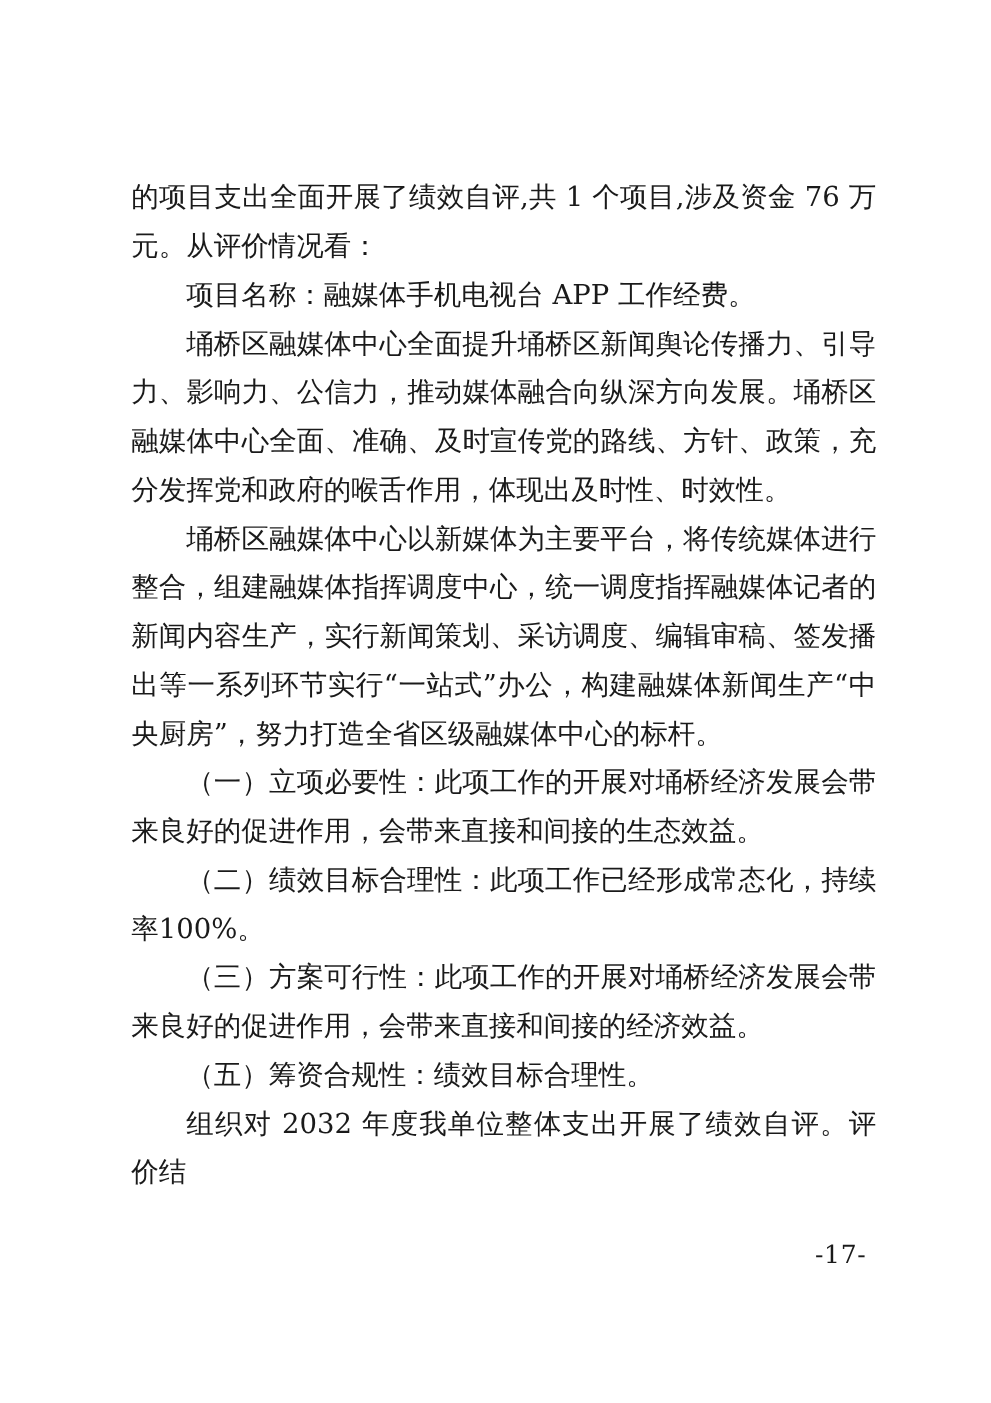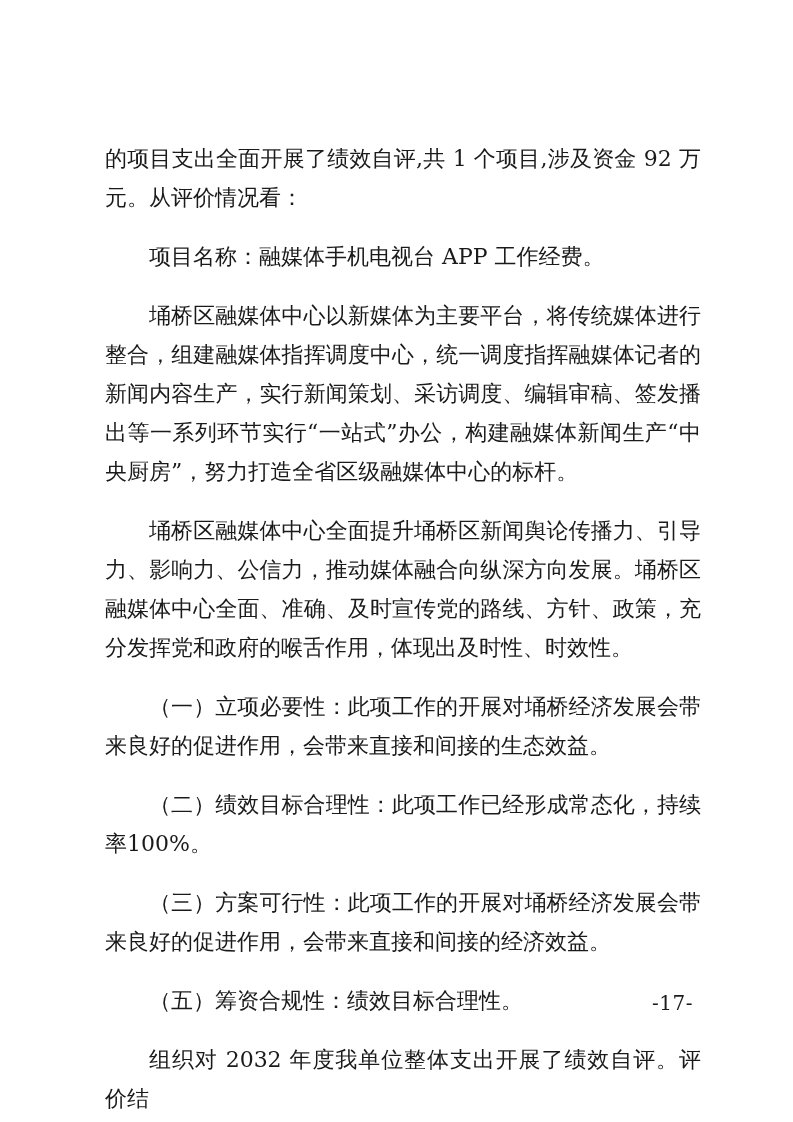--- a/index.html
+++ b/index.html
@@ -26,40 +26,39 @@
   .para {
     margin: 0;
     font-size: 22px;
     line-height: 39px;
     text-align: justify;
     text-justify: inter-ideograph;
     word-break: break-all;
   }
   .para.indent {
     text-indent: 44px;
-    margin-top: 20px;
   }
   .page-number {
     position: absolute;
     top: 992px;
     right: 100px;
     font-size: 20px;
     line-height: 22px;
     letter-spacing: 0.5px;
   }
 </style>
 </head>
 <body>
 
 <div class="page">
   <div class="content">
-    <p class="para">的项目支出全面开展了绩效自评,共 1 个项目,涉及资金 92 万元。从评价情况看：</p>
+    <p class="para">的项目支出全面开展了绩效自评,共 1 个项目,涉及资金 76 万元。从评价情况看：</p>
     <p class="para indent">项目名称：融媒体手机电视台 APP 工作经费。</p>
+    <p class="para indent">埇桥区融媒体中心全面提升埇桥区新闻舆论传播力、引导力、影响力、公信力，推动媒体融合向纵深方向发展。埇桥区融媒体中心全面、准确、及时宣传党的路线、方针、政策，充分发挥党和政府的喉舌作用，体现出及时性、时效性。</p>
     <p class="para indent">埇桥区融媒体中心以新媒体为主要平台，将传统媒体进行整合，组建融媒体指挥调度中心，统一调度指挥融媒体记者的新闻内容生产，实行新闻策划、采访调度、编辑审稿、签发播出等一系列环节实行“一站式”办公，构建融媒体新闻生产“中央厨房”，努力打造全省区级融媒体中心的标杆。</p>
-    <p class="para indent">埇桥区融媒体中心全面提升埇桥区新闻舆论传播力、引导力、影响力、公信力，推动媒体融合向纵深方向发展。埇桥区融媒体中心全面、准确、及时宣传党的路线、方针、政策，充分发挥党和政府的喉舌作用，体现出及时性、时效性。</p>
     <p class="para indent">（一）立项必要性：此项工作的开展对埇桥经济发展会带来良好的促进作用，会带来直接和间接的生态效益。</p>
     <p class="para indent">（二）绩效目标合理性：此项工作已经形成常态化，持续率100%。</p>
     <p class="para indent">（三）方案可行性：此项工作的开展对埇桥经济发展会带来良好的促进作用，会带来直接和间接的经济效益。</p>
     <p class="para indent">（五）筹资合规性：绩效目标合理性。</p>
     <p class="para indent">组织对 2032 年度我单位整体支出开展了绩效自评。评价结</p>
   </div>
   <div class="page-number">-17-</div>
 </div>
 
 </body></html>

